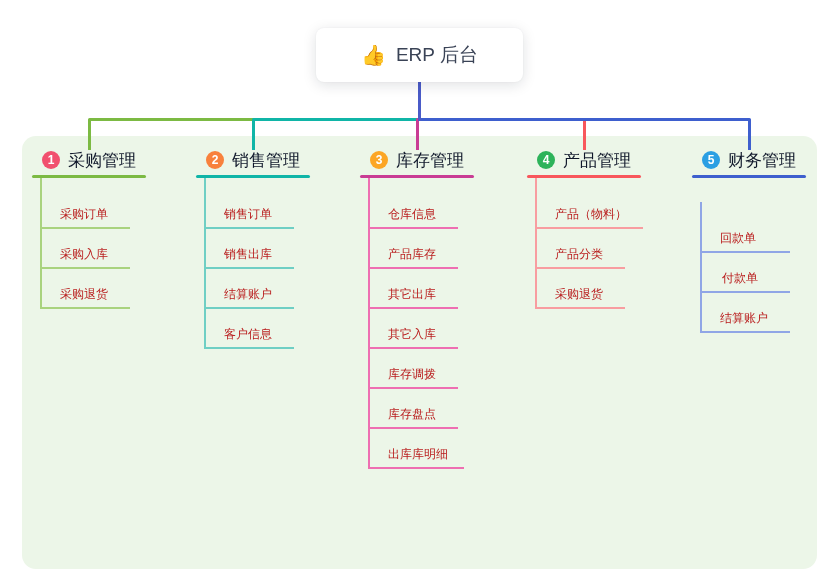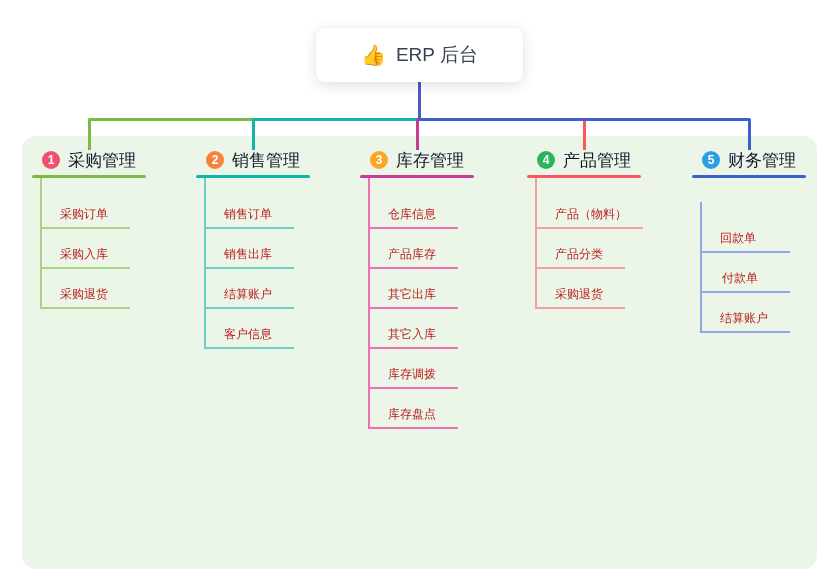--- a/index.html
+++ b/index.html
@@ -174,20 +174,23 @@
           </div>
           <div class="child" style="border-bottom-color: rgb(238, 111, 178);">
             <span class="child-label">其它入库</span>
           </div>
           <div class="child" style="border-bottom-color: rgb(238, 111, 178);">
             <span class="child-label">库存调拨</span>
           </div>
           <div class="child" style="border-bottom-color: rgb(238, 111, 178);">
             <span class="child-label">库存盘点</span>
           </div>
+          <div class="child" style="border-bottom-color: rgb(238, 111, 178);">
+            <span class="child-label">出库库明细</span>
+          </div>
         </div>
       </div>
       <div class="branch" style="left: 527px;">
         <div class="title-row">
           <span class="badge" style="background: rgb(45, 179, 90);">4</span>
           <span class="title-label">产品管理</span>
         </div>
         <div class="title-line" style="background: rgb(248, 87, 92); width: 114px;"></div>
         <div class="children" style="border-left-color: rgb(248, 157, 160);">
           <div class="child" style="border-bottom-color: rgb(248, 157, 160);">

